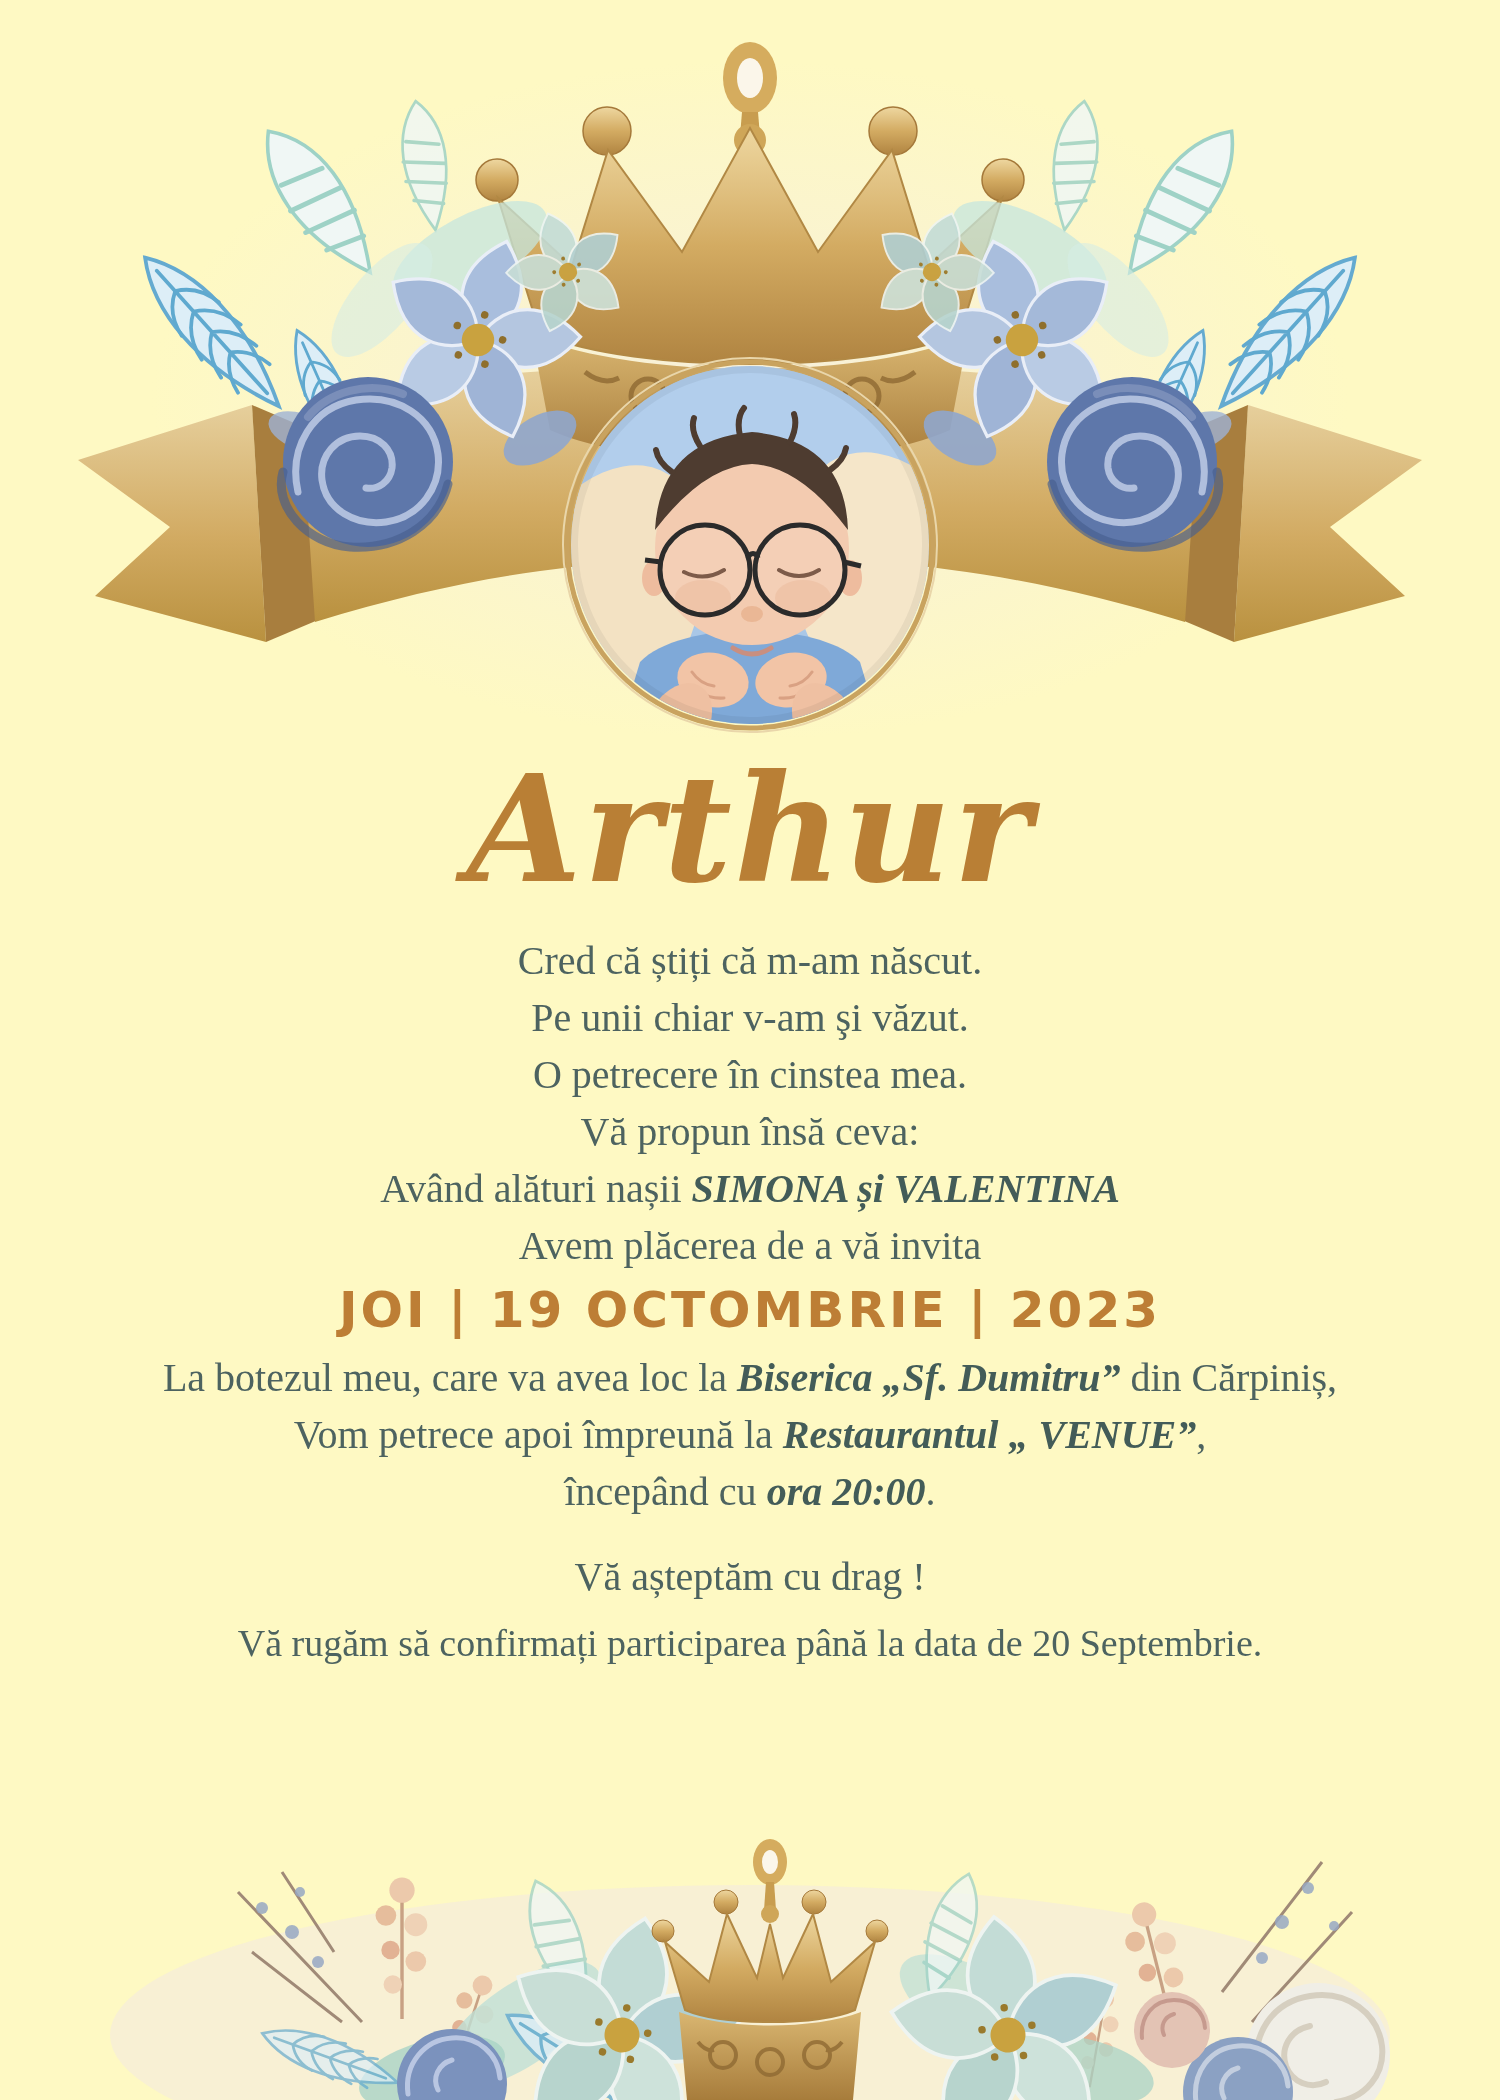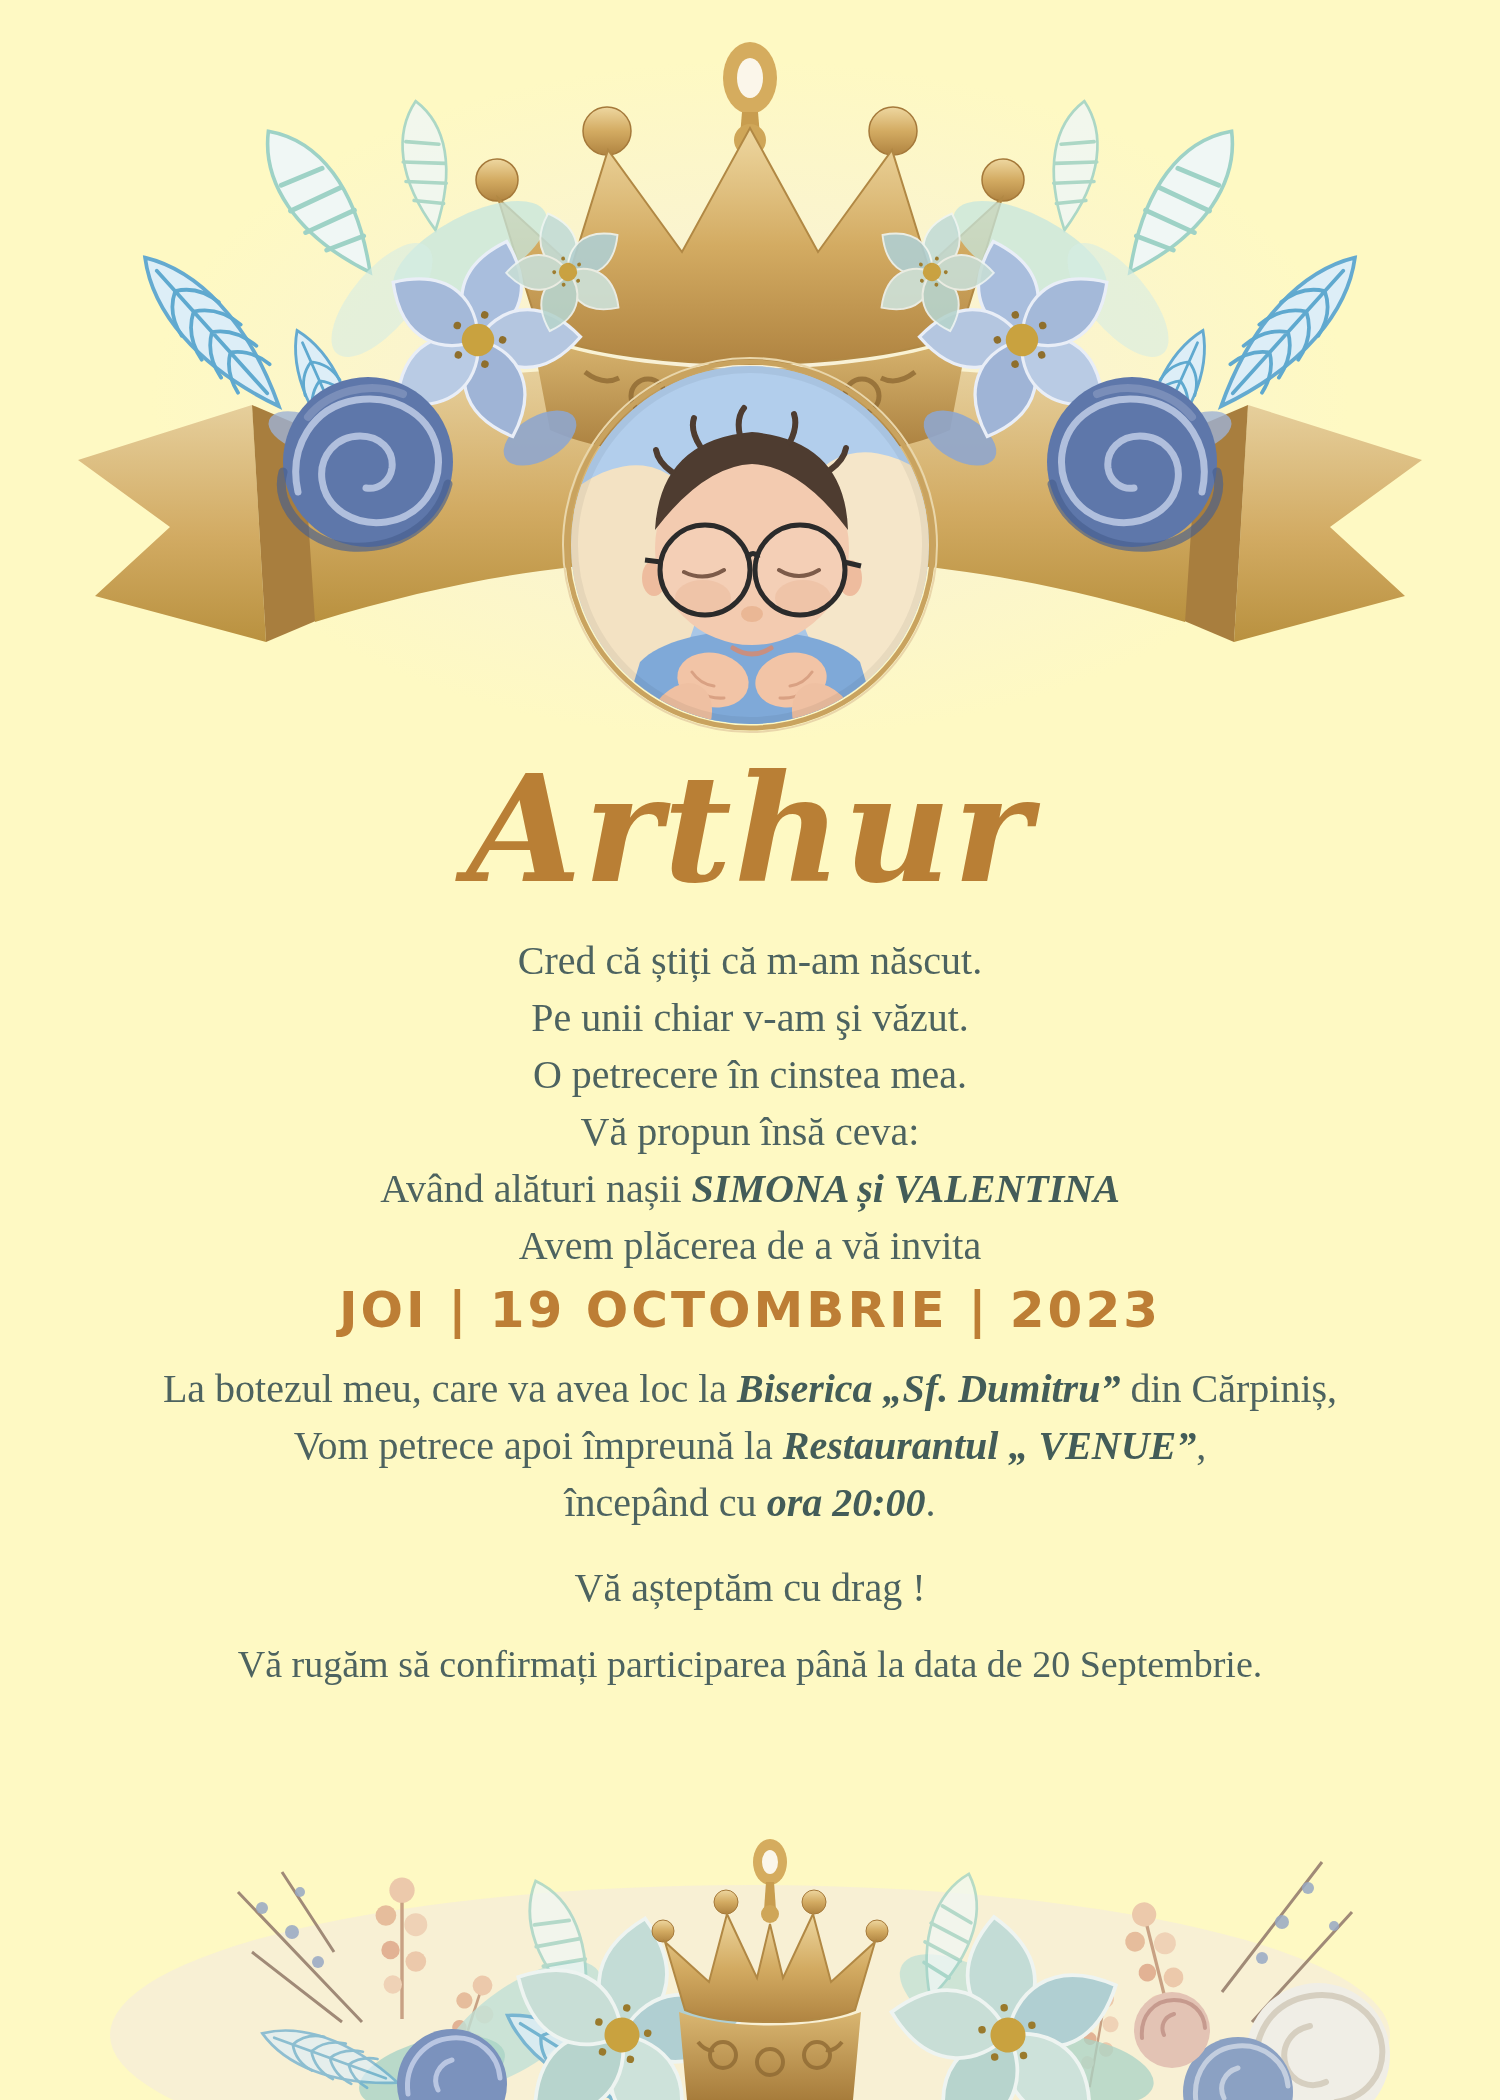--- a/index.html
+++ b/index.html
@@ -27,23 +27,23 @@
   }
   .line{font-size:40px;line-height:57px;white-space:nowrap;}
   .line .hl{font-weight:bold;font-style:italic;color:#435c58;}
   .names{font-weight:bold;font-style:italic;color:#435c58;}
   .date-line{
     height:72px;line-height:72px;
     font-family:"DejaVu Sans", sans-serif;
     font-weight:bold;font-size:50px;letter-spacing:3px;
     color:#bd7e35;white-space:nowrap;
   }
-  .loc-line{margin-top:14px;font-family:Liberation Serif, serif;}
+  .loc-line{margin-top:3px;font-family:Liberation Serif, serif;}
   .closing-line{margin-top:28px;}
-  .rsvp-line{margin-top:20px;font-size:38px;}
+  .rsvp-line{margin-top:10px;font-size:38px;}
 </style>
 </head>
 <body>
 
 <div class="page">
 
   <svg id="top-decor" class="decor" width="1500" height="840" viewBox="0 0 1500 840">
     <defs>
       <linearGradient id="goldGrad" x1="0" y1="0" x2="0" y2="1">
         <stop offset="0" stop-color="#eed7a0"></stop>

